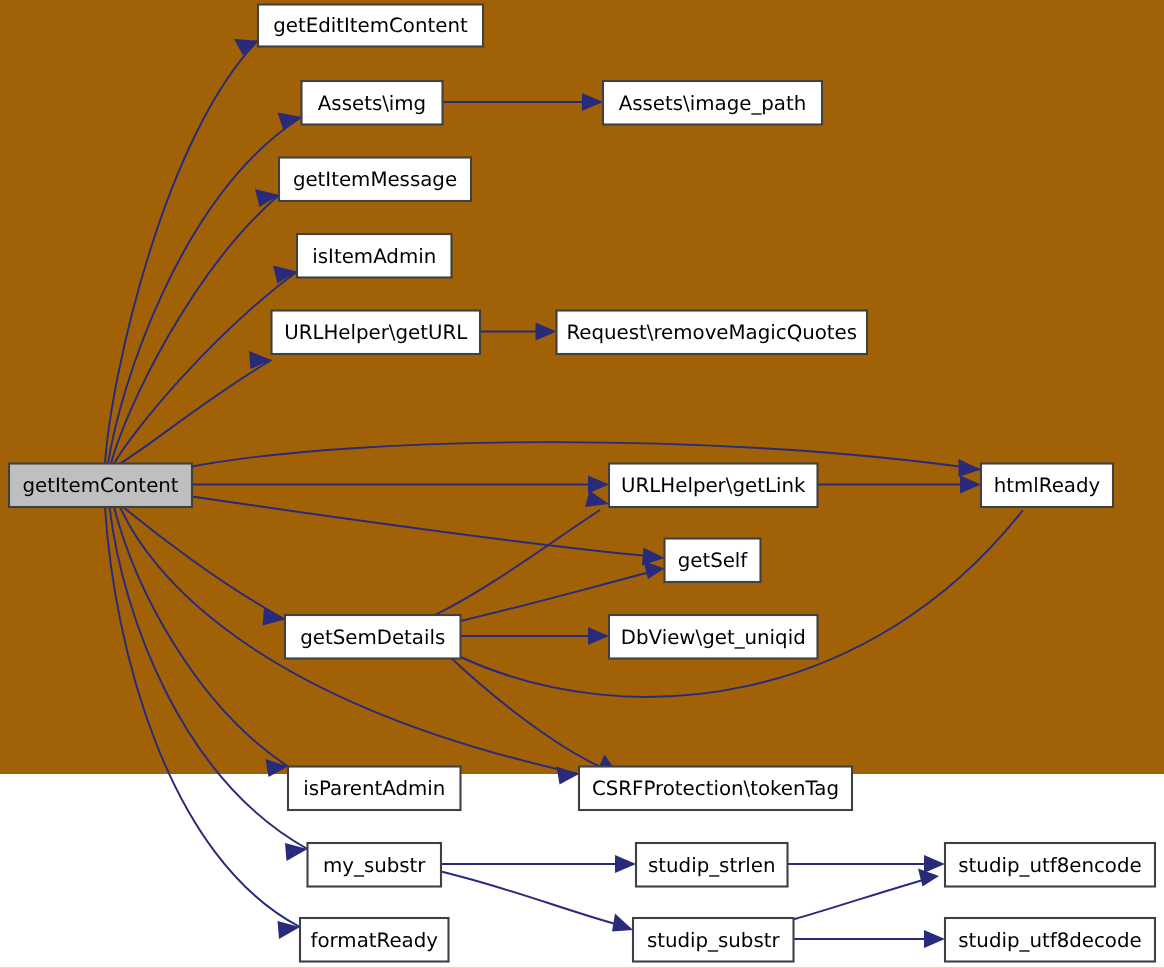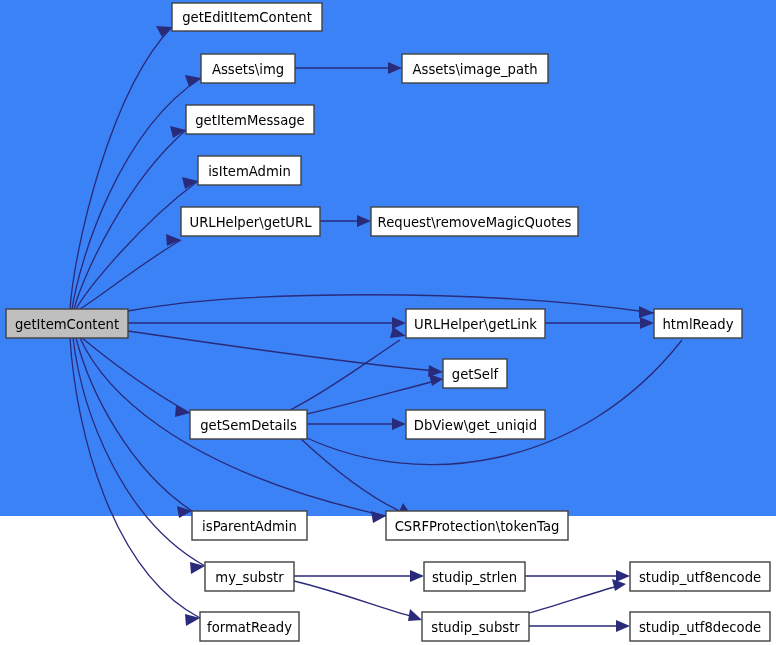--- a/index.html
+++ b/index.html
@@ -10,21 +10,21 @@
   body {
     width: 776px;
     height: 645px;
     font-family: "DejaVu Sans", sans-serif;
     overflow: hidden;
   }
   #graph-root {
     position: relative;
     width: 776px;
     height: 516px;
-    background: #3b82f6;
+    background: #a16207;
   }
   svg#callgraph {
     display: block;
     width: 776px;
     height: 645px;
   }
   .node-box {
     fill: #ffffff;
     stroke: #404040;
     stroke-width: 1.4;

